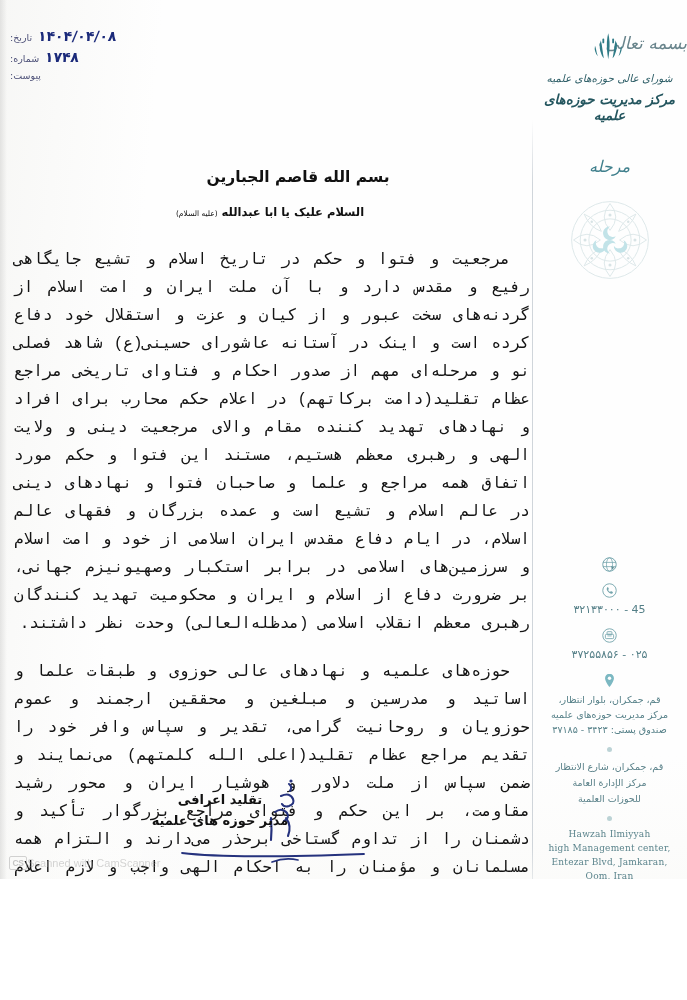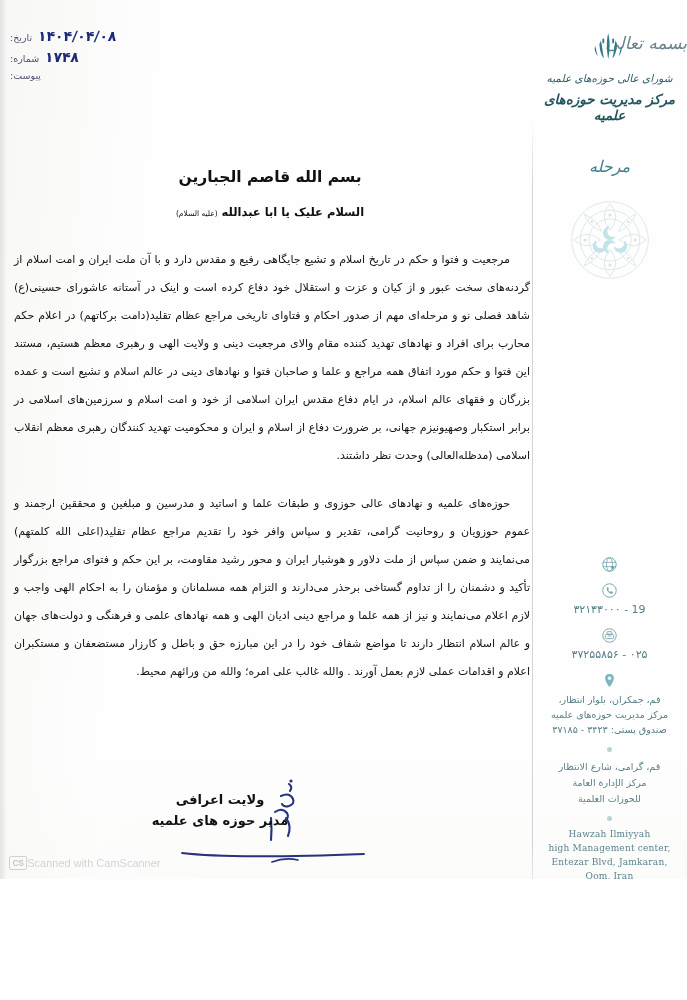--- a/index.html
+++ b/index.html
@@ -180,20 +180,21 @@
     position: absolute;
     top: 168px;
     left: 0;
     width: 540px;
     text-align: center;
     font-size: 15.5px;
     font-weight: 700;
     color: #111;
     direction: rtl;
     letter-spacing: -.2px;
+    padding-left: 28px;
   }
   .doc-subtitle {
     position: absolute;
     top: 205px;
     left: 0;
     width: 540px;
     text-align: center;
     font-size: 11.5px;
     font-weight: 700;
     color: #111;
@@ -207,26 +208,27 @@
   .body-wrap {
     position: absolute;
     top: 246px;
     left: 14px;
     width: 516px;
     direction: rtl;
   }
   .para {
     text-align: justify;
     text-align-last: right;
-    font-size: 11px;
+    font-size: 16px;
     line-height: 28px;
     color: #141414;
     margin: 0 0 20px 0;
     text-indent: 20px;
     letter-spacing: -.1px;
+    font-family: Liberation Mono, monospace;
   }
 
   
   .sig {
     position: absolute;
     top: 792px;
     left: 95px;
     width: 250px;
     text-align: center;
     direction: rtl;
@@ -390,21 +392,21 @@
         <path d="M2.8 9h18.4M2.8 15h18.4" stroke="#4d8b95" stroke-width="1.1" fill="none"></path>
         <path d="M14 14l5.4 2.6-2.3.9-.9 2.3z" fill="#36707b"></path>
       </svg>
     </div>
 
     <div class="c-item">
       <svg class="c-icon" viewBox="0 0 24 24" xmlns="http://www.w3.org/2000/svg">
         <circle cx="12" cy="12" r="9.5" fill="none" stroke="#4d8b95" stroke-width="1.3"></circle>
         <path d="M8.6 7.3c.6-.3 1.3 0 1.6.6l.7 1.4c.25.5.1 1.1-.35 1.45l-.5.38c.5 1.3 1.5 2.3 2.8 2.85l.38-.5c.35-.45.95-.6 1.45-.35l1.4.7c.6.3.9 1 .6 1.6-.4.85-1.4 1.3-2.35 1.1-3.1-.65-5.6-3.1-6.3-6.2-.2-.95.25-1.95 1.1-2.35z" fill="#4d8b95"></path>
       </svg>
-      <div class="c-text num">19 - ۳۲۱۳۳۰۰۰</div>
+      <div class="c-text num">45 - ۳۲۱۳۳۰۰۰</div>
     </div>
 
     <div class="c-item">
       <svg class="c-icon" viewBox="0 0 24 24" xmlns="http://www.w3.org/2000/svg">
         <circle cx="12" cy="12" r="9.5" fill="none" stroke="#4d8b95" stroke-width="1.3"></circle>
         <rect x="6.2" y="10.4" width="11.6" height="6" rx="1.2" fill="none" stroke="#4d8b95" stroke-width="1.2"></rect>
         <rect x="8.6" y="6.6" width="6.8" height="3.6" rx=".7" fill="none" stroke="#4d8b95" stroke-width="1.2"></rect>
         <path d="M9 12.6h6" stroke="#4d8b95" stroke-width="1.1"></path>
       </svg>
       <div class="c-text num">۰۲۵ - ۳۷۲۵۵۸۵۶</div>
@@ -414,21 +416,21 @@
       <svg class="c-icon" viewBox="0 0 24 24" xmlns="http://www.w3.org/2000/svg">
         <path d="M12 2.6c-3.5 0-6.3 2.8-6.3 6.3 0 4.7 6.3 12.5 6.3 12.5s6.3-7.8 6.3-12.5c0-3.5-2.8-6.3-6.3-6.3z" fill="#58a5b2"></path>
         <circle cx="12" cy="8.9" r="2.4" fill="#ffffff"></circle>
       </svg>
       <div class="c-text addr" style="white-space:pre-line">قم، جمکران، بلوار انتظار،
 مرکز مدیریت حوزه‌های علمیه
 صندوق پستی: ۳۴۲۳ - ۳۷۱۸۵</div>
     </div>
 
     <div class="c-sep"></div>
-    <div class="c-text ar" style="white-space:pre-line">قم، گرامی، شارع الانتظار
+    <div class="c-text ar" style="white-space:pre-line">قم، جمکران، شارع الانتظار
 مرکز الإدارة العامة
 للحوزات العلمیة</div>
 
     <div class="c-sep"></div>
     <div class="c-text en" style="white-space:pre-line">Hawzah Ilmiyyah
 high Management center,
 Entezar Blvd, Jamkaran,
 Qom, Iran</div>
   </div>
 
@@ -448,21 +450,21 @@
       <path d="M34 6 q4 3 1 7"></path>
       <path d="M26 18 q9-4 12 3 q2 5 -4 7 q-5 1.5 -7-2"></path>
       <path d="M20 34 q7-5 12 1 q3 5 -3 8"></path>
       <path d="M16 40 q1 12 0 22"></path>
       <path d="M31 40 q6 8 2 18"></path>
     </g>
     <circle cx="36" cy="3" r="1.6" fill="#25327d"></circle>
   </svg>
 
   <div class="sig">
-    <div class="sig-name">ولایت اعرافی</div>
+    <div class="sig-name">تقلید اعرافی</div>
     <div class="sig-role">مدیر حوزه های علمیه</div>
   </div>
 
   <svg class="sig-rule" viewBox="0 0 186 16" xmlns="http://www.w3.org/2000/svg">
     <path d="M2 5 q50 6 182 1" stroke="#25327d" stroke-width="1.8" fill="none" stroke-linecap="round"></path>
     <path d="M92 14 q13-5 26-2" stroke="#25327d" stroke-width="1.7" fill="none" stroke-linecap="round"></path>
   </svg>
 
   <svg class="ornament" viewBox="0 0 540 44" xmlns="http://www.w3.org/2000/svg">
     <g stroke="#6f7d86" fill="none" stroke-width=".9" opacity=".85">

